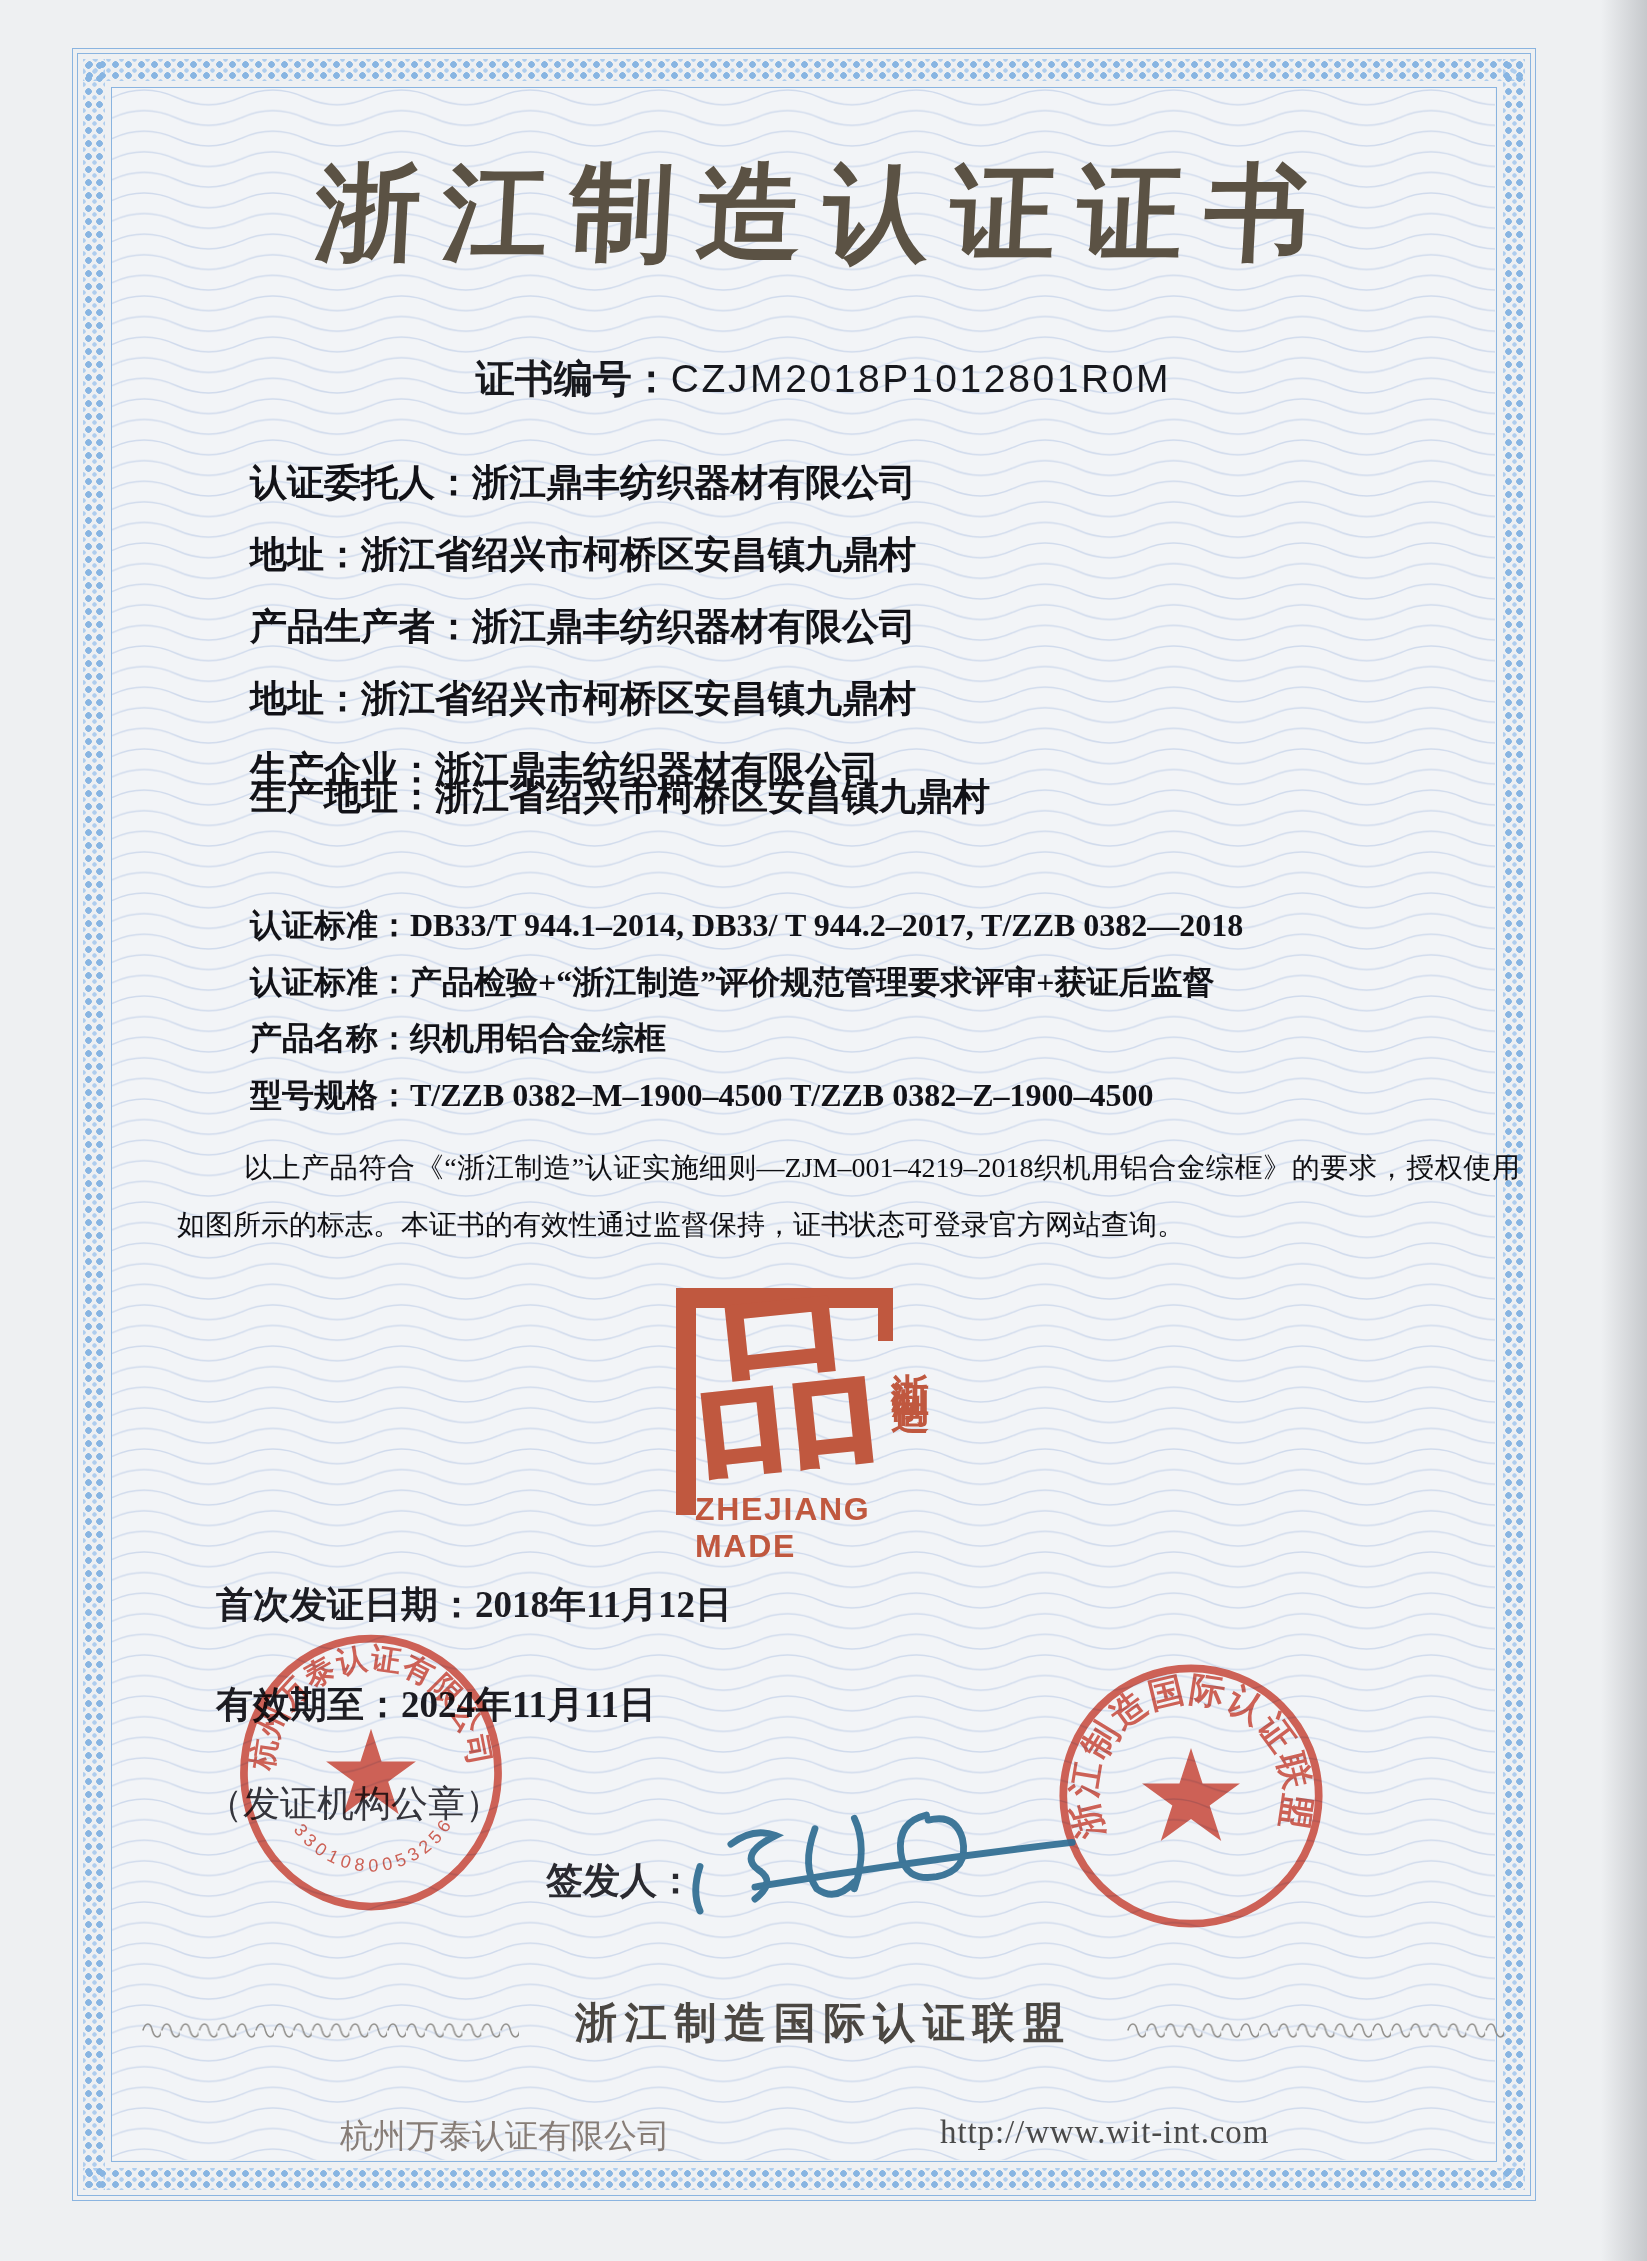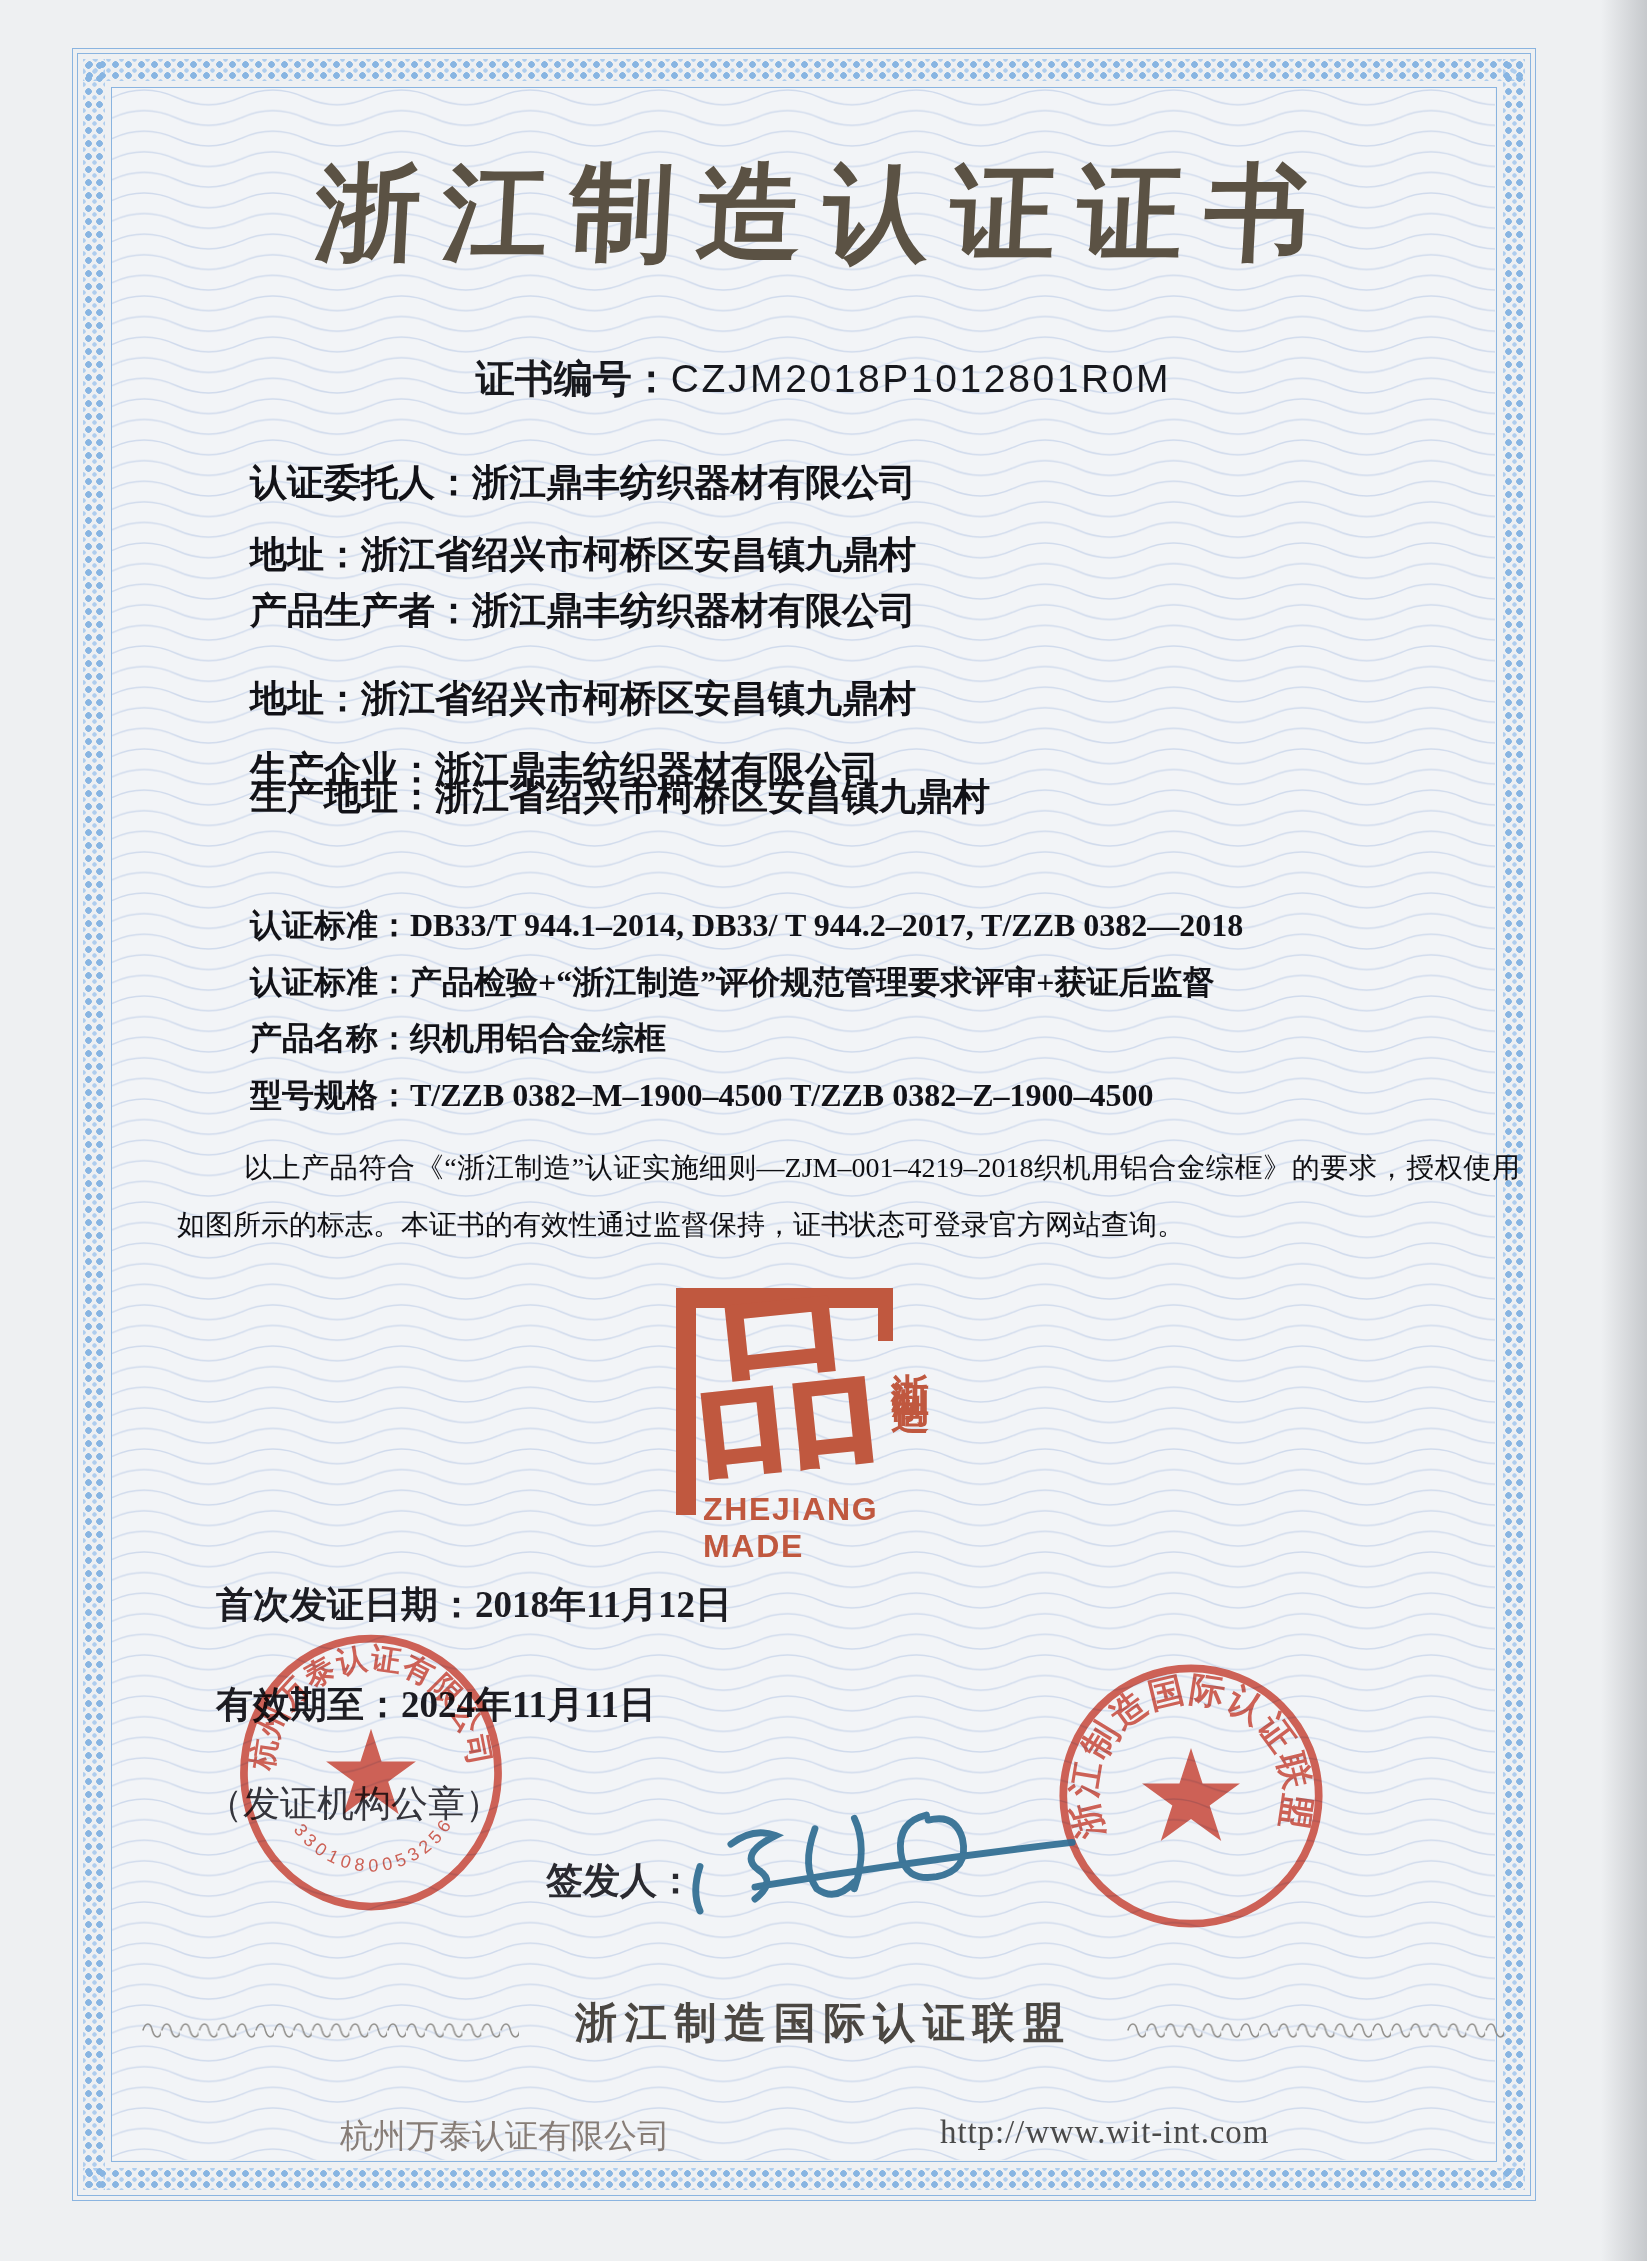--- a/index.html
+++ b/index.html
@@ -22,21 +22,21 @@
   .band-right{top:10.3px;bottom:10.3px;right:10.3px;width:22px;
         background-size:11px 13px,11px 13px;background-position:0 0,6px 6px;}
   .guilloche{position:absolute;left:112px;top:87px;}
   
   .abs{position:absolute;z-index:2;}
   .title{left:0;top:144px;width:100%;text-align:center;font-size:105px;font-weight:bold;
          letter-spacing:22px;color:#5b5244;transform:skewX(-3deg);}
   .certno{left:0;top:352px;width:100%;text-align:center;font-size:39px;color:#17181d;font-weight:600;}
   .certno .num{font-family:"Liberation Sans","DejaVu Sans",sans-serif;letter-spacing:2.6px;font-weight:500;}
   .line{left:250px;font-size:37px;color:#121217;font-weight:600;white-space:nowrap;}
-  .l0{top:458px;} .l1{top:530px;} .l2{top:586px;} .l3{top:674px;} .l4{top:745px;} .l5{top:772px;}
+  .l0{top:458px;} .l1{top:530px;} .l2{top:602px;} .l3{top:674px;} .l4{top:745px;} .l5{top:772px;}
   .dline{left:250px;font-size:32px;color:#121217;font-weight:600;white-space:nowrap;}
   .d0{top:904px;text-align:center;} .d1{top:961px;} .d2{top:1017px;} .d3{top:1074px;}
   .statement{left:177px;top:1139px;width:1343px;font-size:28px;line-height:57px;
              text-align:justify;text-indent:67px;color:#0f0f13;font-weight:500;}
   .issue{left:216px;top:1580px;font-size:37px;color:#1c1c22;font-weight:600;white-space:nowrap;}
   .valid{left:216px;top:1680px;font-size:37px;color:#1c1c22;font-weight:600;white-space:nowrap;}
   .sealnote{left:206px;top:1779px;font-size:37px;color:#35353c;font-weight:500;white-space:nowrap;}
   .issuer{left:546px;top:1856px;font-size:37px;color:#2a2a30;font-weight:600;}
   .alliance{left:0;top:1995px;width:100%;text-align:center;font-size:42px;font-weight:bold;
             letter-spacing:7.7px;color:#4b4742;}
@@ -47,21 +47,21 @@
   
   .logo{left:661px;top:1283px;width:326px;height:259px;z-index:2;}
   .logo .bar{position:absolute;background:#c0583f;}
   .logo .bar-top{left:14.6px;top:5.1px;width:217px;height:20px;}
   .logo .bar-stub{left:217px;top:5.1px;width:14.6px;height:53px;}
   .logo .bar-left{left:14.6px;top:5.1px;width:20.6px;height:227px;}
   .logo .mark{position:absolute;left:33px;top:12px;font-size:182px;line-height:1;color:#c0583f;
               font-weight:bold;transform:rotate(-6deg);}
   .logo .side{position:absolute;left:223px;top:60px;height:129px;writing-mode:vertical-rl;
               font-size:38px;font-weight:bold;letter-spacing:7.7px;color:#c0583f;}
-  .logo .caption{position:absolute;left:42px;top:208px;width:232px;font-size:32px;font-weight:bold;
+  .logo .caption{position:absolute;left:34px;top:208px;width:232px;font-size:32px;font-weight:bold;
               letter-spacing:1.7px;color:#c0583f;font-family:"Liberation Sans","DejaVu Sans",sans-serif;}
   
   .stamp{position:absolute;z-index:3;mix-blend-mode:multiply;opacity:.85;}
   .stamp-left{left:225px;top:1625px;}
   .stamp-right{left:1047px;top:1652px;}
   .signature{position:absolute;left:652px;top:1784px;z-index:4;}
 </style>
 </head>
 <body>
 

